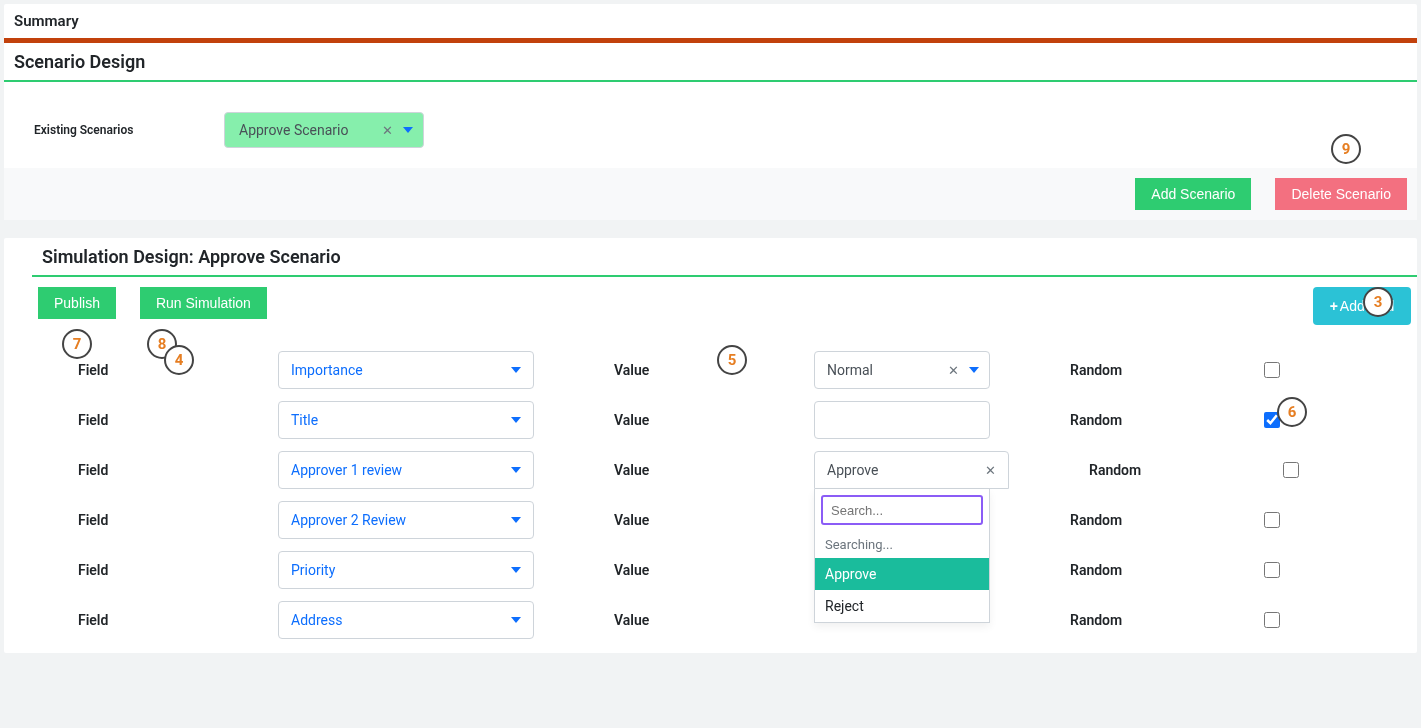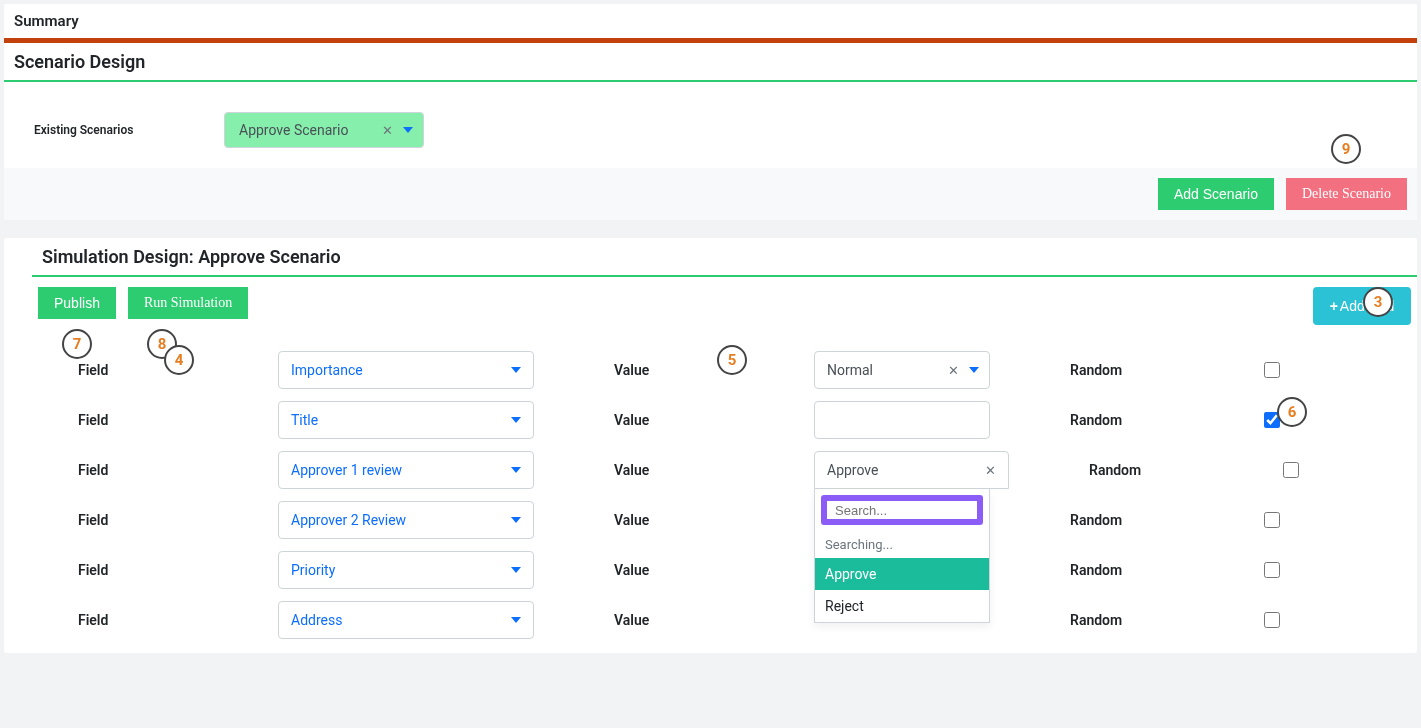--- a/index.html
+++ b/index.html
@@ -56,21 +56,21 @@
   }
 
   .scenario-actions {
     display: flex; justify-content: flex-end; padding: 10px;
     background: #f8f9fa;
     position: relative;
   }
   .btn { border: none; border-radius: 0; padding: 8px 16px; font-size: 14px; cursor: pointer; color: #fff; }
   .btn-green { background: #2ecc71; }
   .btn-red   { background: #f37080; }
-  .btn + .btn { margin-left: 12px; font-family: Liberation Serif, serif; }
+  .btn + .btn { margin-left: 24px; }
 
   .sim-topbar { display: flex; align-items: flex-start; padding: 10px 6px 20px 6px; position: relative; }
   .sim-topbar .spacer { flex: 1; }
   .add-field-btn { background: #2bc2d6; color:#fff; border:none; border-radius:4px; padding: 10px 14px; width: 98px; text-align:center; cursor:pointer; font-size:14px; line-height:1.3; }
   .add-field-btn .plus { font-weight: 600; margin-right: 2px; }
 
   .sim-panel { padding-bottom: 8px; padding-left: 28px; }
 
   .row {
     display: flex; align-items: center; padding: 6px 6px;
@@ -130,21 +130,21 @@
   
   .value-col-wrap { position: relative; width: 195px; margin-right: 80px; }
   .dropdown-panel {
     position: absolute; top: 38px; left: 0; width: 176px;
     background: #fff; border: 1px solid #ced4da; border-top: none;
     box-shadow: 0 4px 8px rgba(0,0,0,.06);
     z-index: 5;
   }
   .dropdown-search {
     margin: 6px;
-    border: 6px solid #8b5cf6;
+    border: 2px solid #8b5cf6;
     border-radius: 3px;
     height: 30px; width: calc(100% - 12px);
     padding: 0 8px; font-size: 13px;
   }
   .dropdown-status { padding: 6px 10px; color: #6c757d; font-size: 13px; }
   .dropdown-option { padding: 8px 10px; font-size: 14px; cursor: pointer; }
   .dropdown-option.selected { background: #1abc9c; color: #fff; }
 
   
   .anno {

